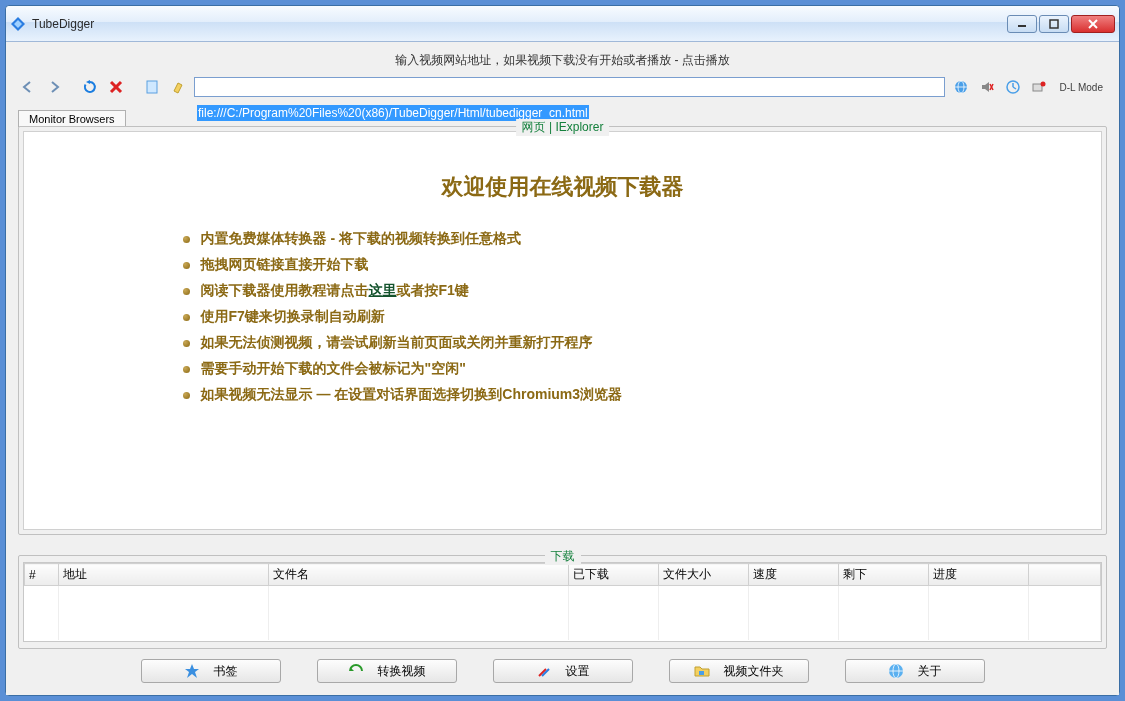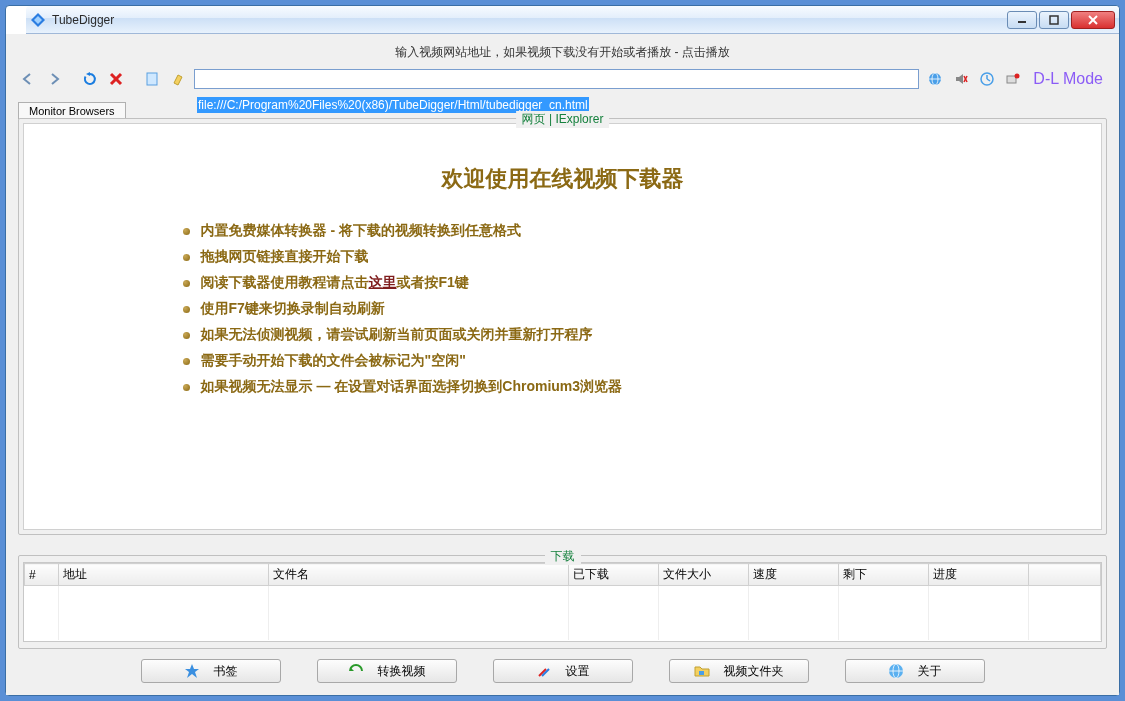--- a/index.html
+++ b/index.html
@@ -14,28 +14,27 @@
 }
 .window {
   width: 100%; height: 100%;
   background: #fff;
   border: 1px solid #3a6ea5;
   border-radius: 4px;
   display: flex;
   flex-direction: column;
 }
 .titlebar {
-  height: 28px;
+  height: 36px;
   background: linear-gradient(to bottom, #f7fbff 0%, #e3eefb 45%, #cde0f6 46%, #e8f2fd 100%);
   border-bottom: 1px solid #a0b8d8;
   display: flex;
   align-items: center;
   padding: 0 4px;
   border-radius: 4px 4px 0 0;
-  margin-left: 20px;
 }
 .titlebar .app-icon {
   width: 16px; height: 16px; margin-right: 6px;
   display: inline-flex; align-items: center; justify-content: center;
 }
 .titlebar .title { flex: 1; color: #2b2b2b; font-size: 12px; }
 .win-controls { display: flex; gap: 2px; }
 .win-btn {
   width: 30px; height: 18px;
   border: 1px solid #6a8cb5;
@@ -86,22 +85,22 @@
   color: #fff;
 }
 .url-text {
   background: #3399ff;
   color: #fff;
   padding: 1px 1px;
   display: inline-block;
   margin-top: 27px;
 }
 .mode-label {
-  font-size: 16px;
-  color: #8b5cf6;
+  font-size: 10px;
+  color: #404040;
   padding: 0 4px;
 }
 .right-tabs {
   margin-top: 6px;
 }
 .right-tab {
   display: inline-block;
   border: 1px solid #b0b0b0;
   border-bottom: none;
   background: #f8f8f8;
@@ -165,21 +164,21 @@
   padding-left: 18px;
 }
 .welcome li::before {
   content: "";
   position: absolute;
   left: 0; top: 10px;
   width: 7px; height: 7px;
   border-radius: 50%;
   background: radial-gradient(circle at 30% 30%, #c9a855, #8b6914);
 }
-.welcome a { color: #7f1d1d; text-decoration: underline; }
+.welcome a { color: #14532d; text-decoration: underline; }
 .download-area {
   height: 94px;
   margin-top: 20px;
 }
 .dl-table-wrap {
   margin: 6px 4px 4px 4px;
   height: calc(100% - 12px);
   border: 1px solid #c8c8c8;
   background: #fff;
   overflow: auto;

